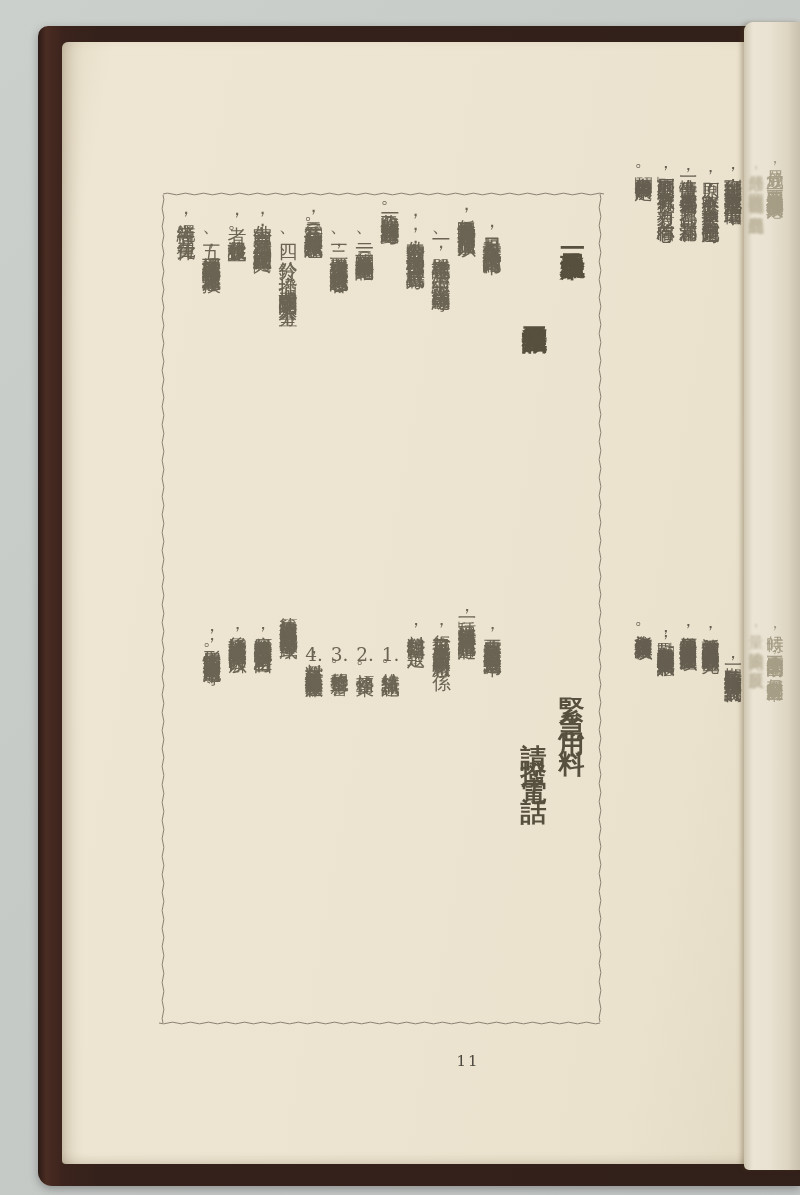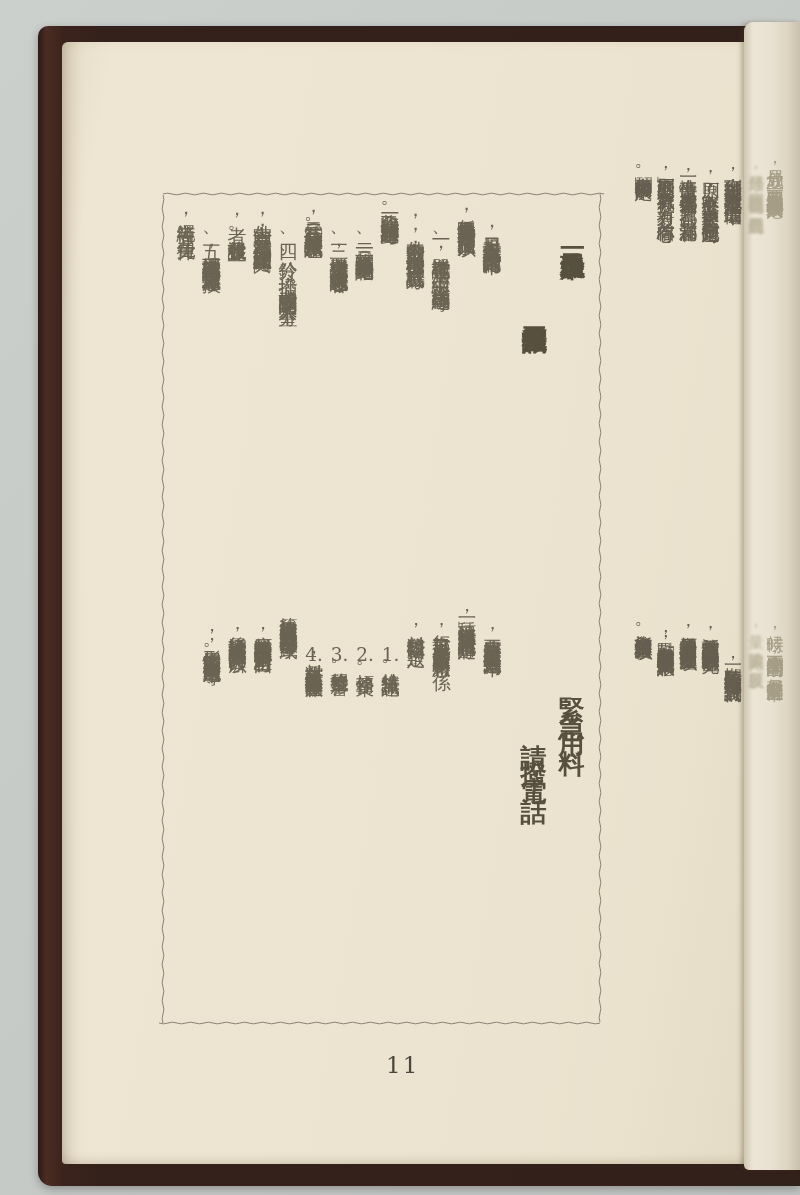--- a/index.html
+++ b/index.html
@@ -49,22 +49,22 @@
   .a1 .t2{padding-top:96px;margin-left:10px;}
   .a2 .t1{padding-top:50px;letter-spacing:18px;font-size:26px;}
   .a2 .t2{padding-top:96px;letter-spacing:18px;font-size:26px;margin-left:10px;}
   .abody,.item{margin:0;white-space:pre-line;color:#6b6454;}
   .a1 .abody{font-size:19px;letter-spacing:-0.7px;line-height:25.5px;}
   .a2 .abody,.a2 .item{font-size:18.5px;letter-spacing:-1.1px;line-height:25.5px;}
   .item{text-indent:1em;}
   .num{text-combine-upright:all;letter-spacing:0;}
 
   
-  .pagenum{position:absolute;left:324px;top:1010px;width:100px;
-           font-size:23px;letter-spacing:2px;color:#4c473e;}
+  .pagenum{position:absolute;left:356px;top:1010px;width:100px;text-align:center;
+           font-size:15px;letter-spacing:2px;color:#4c473e;}
 
   
   .e{font-size:17.5px;letter-spacing:0.6px;line-height:20px;}
   .e1,.e2{left:21px;color:#a0977f;opacity:.9;filter:blur(0.5px);}
   .e3,.e4{left:2px;color:#b3a98f;opacity:.75;filter:blur(1.1px);font-size:16px;}
   .e1{top:134px;height:470px;}
   .e2{top:600px;height:470px;}
   .e3{top:140px;height:460px;}
   .e4{top:600px;height:460px;}
 </style>

